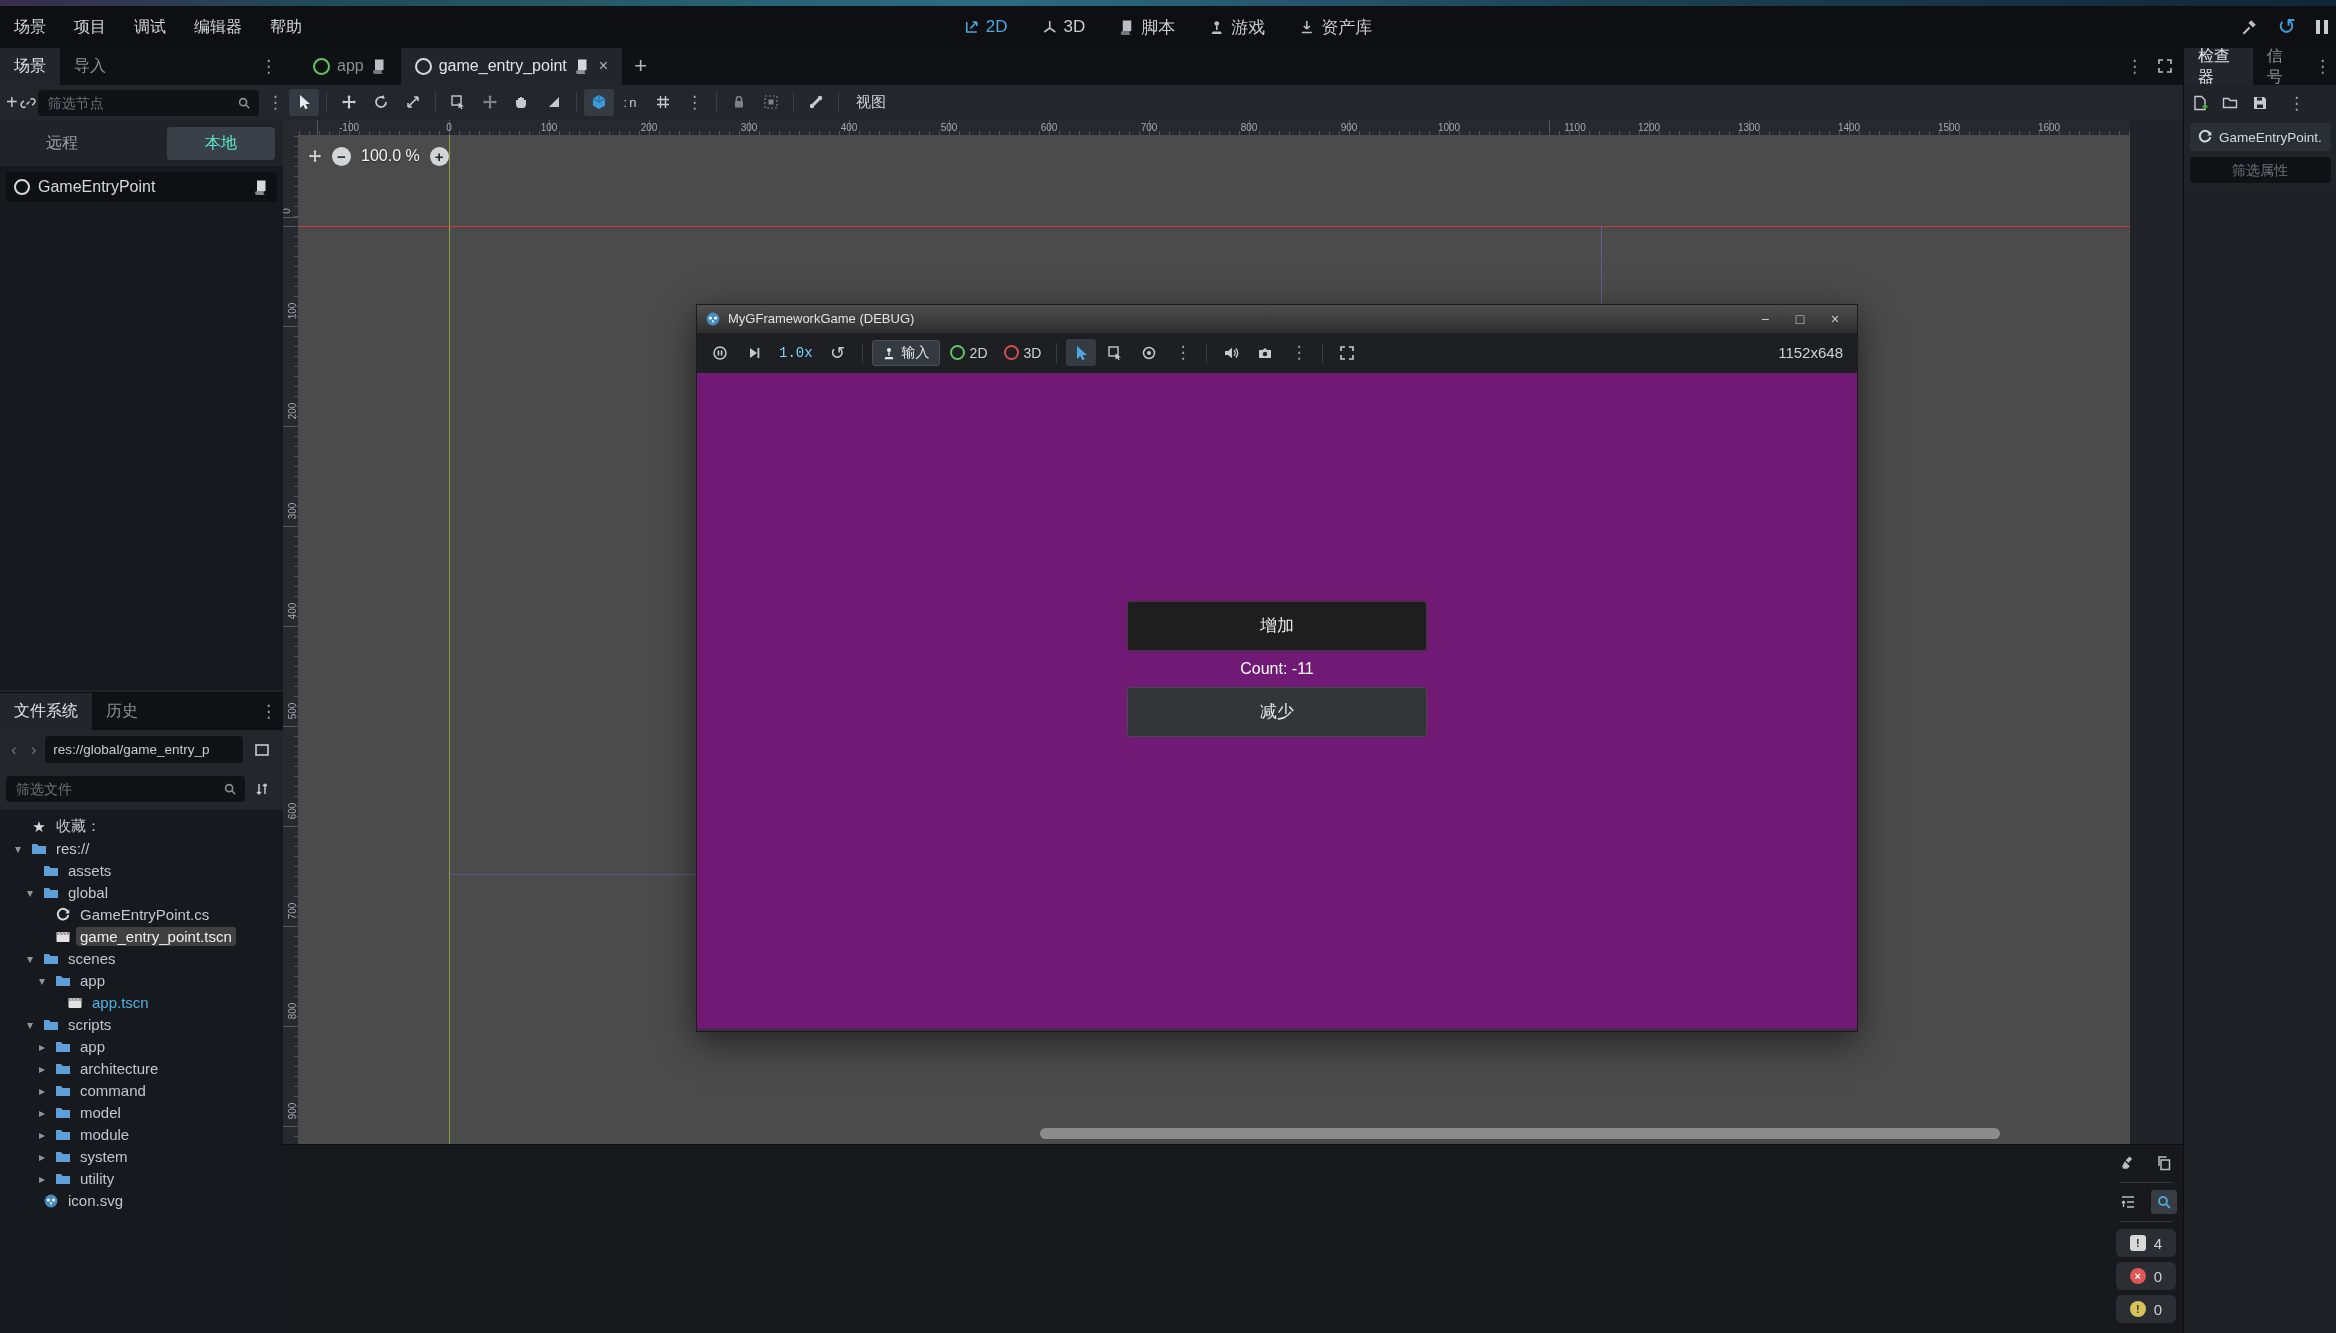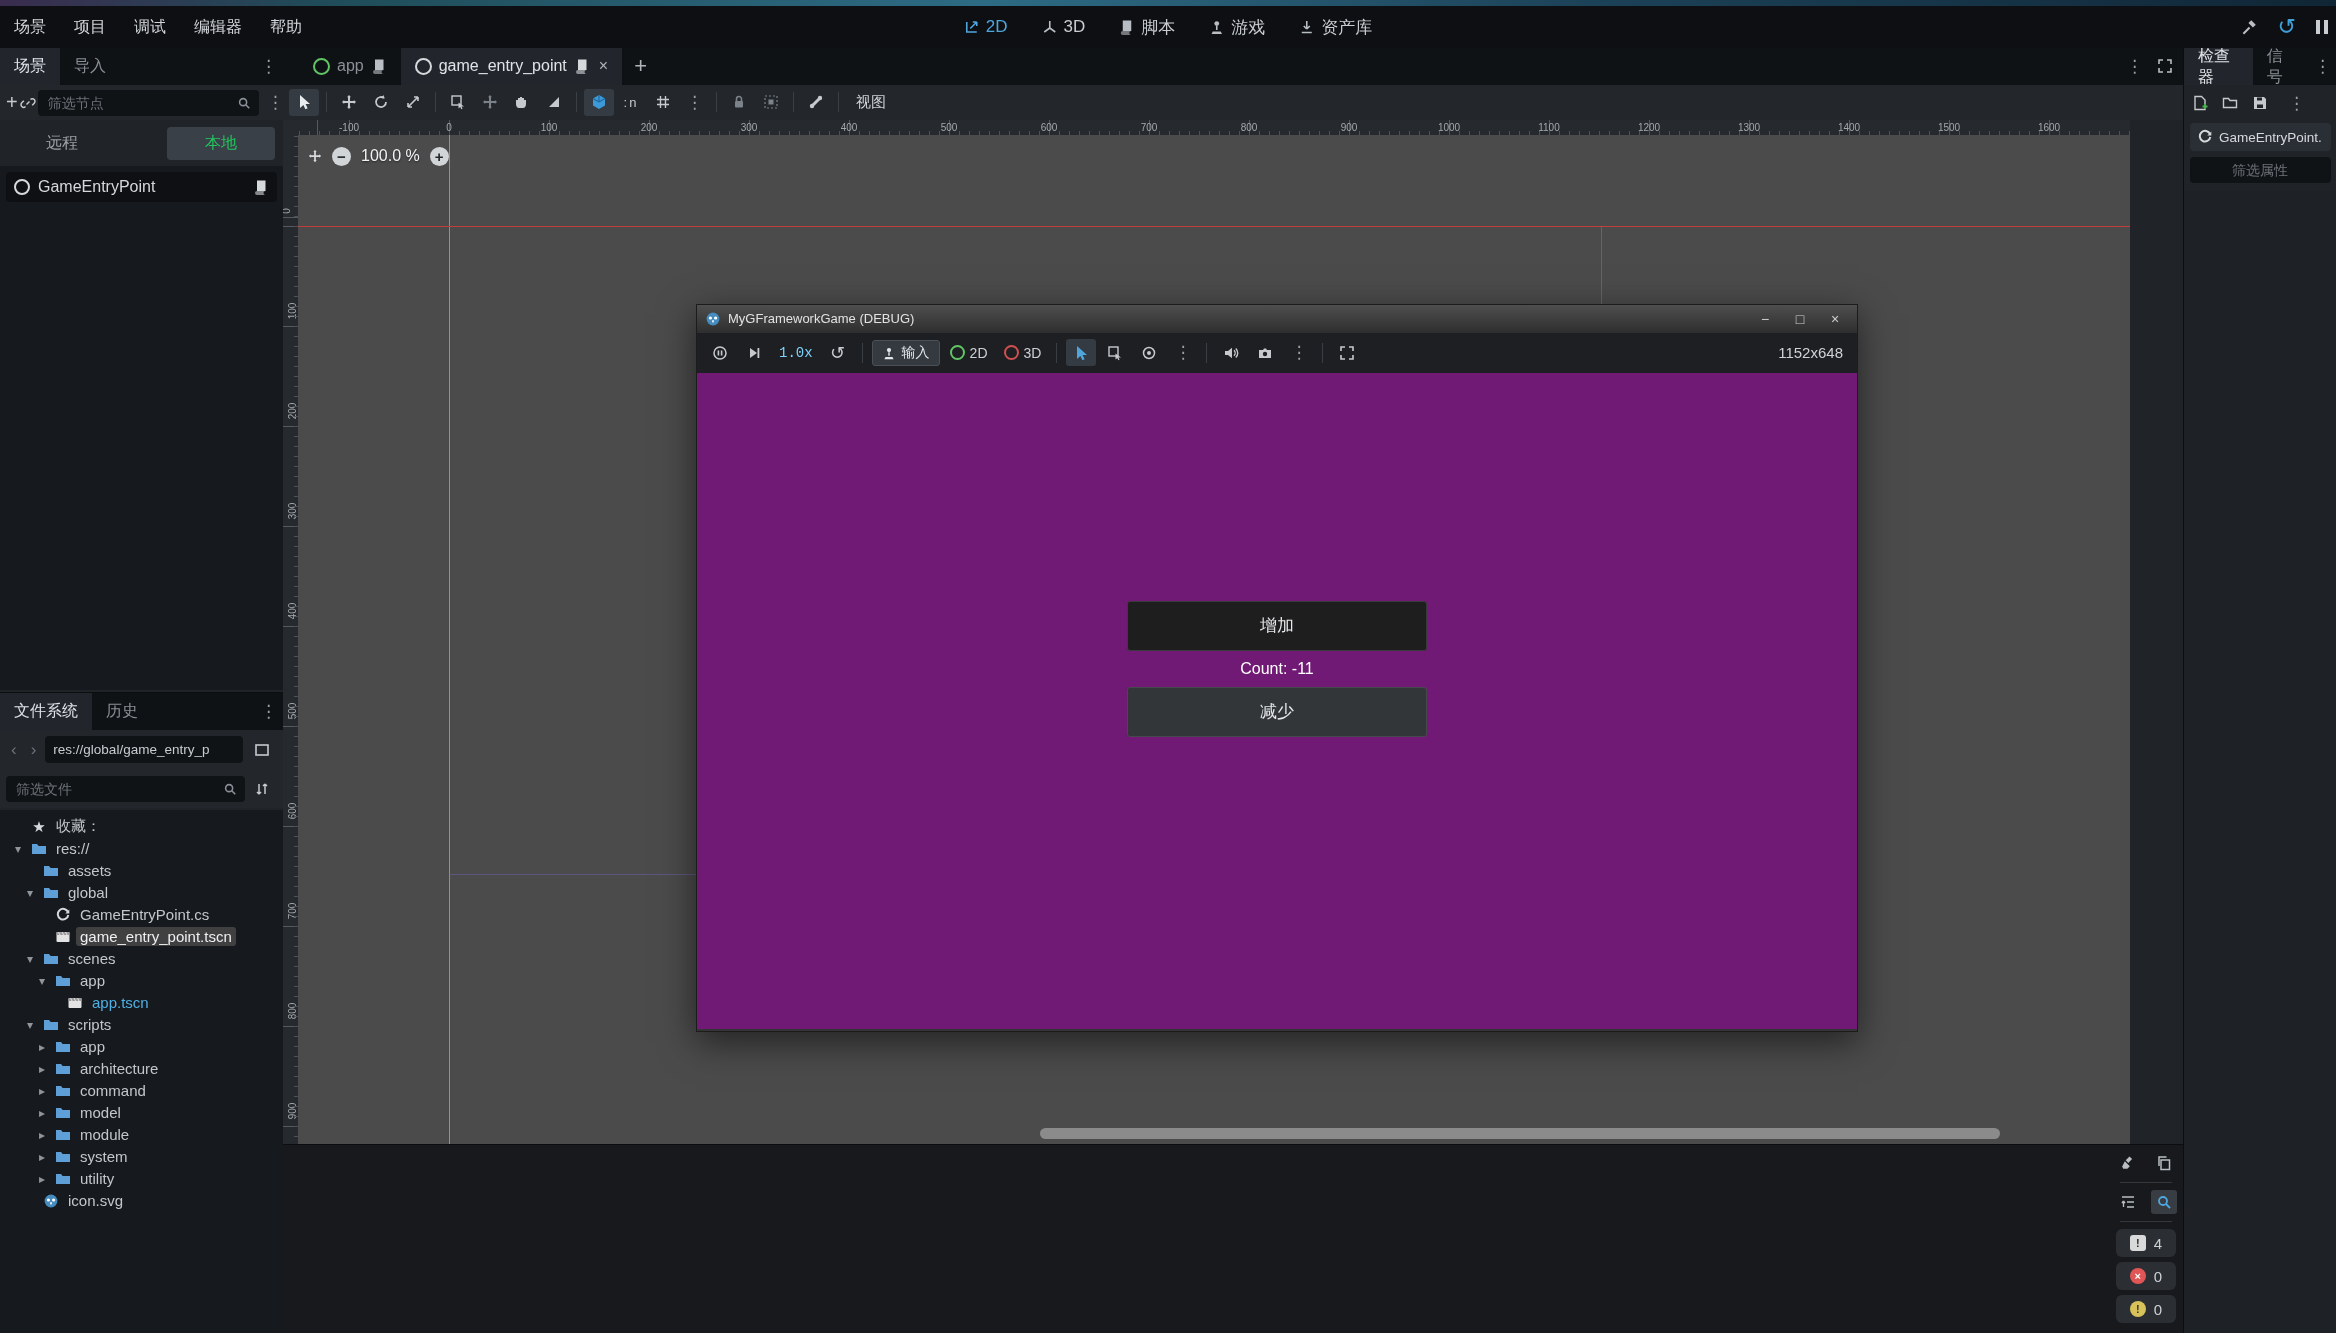--- a/index.html
+++ b/index.html
@@ -45,21 +45,21 @@
   .tbtn{width:30px;height:27px;border-radius:3px;display:flex;align-items:center;justify-content:center;color:#c6cacf;}
   .tbtn.active{background:#343b42;}
   .tbtn.dim{color:#7c828a;}
   .vsep{width:1px;height:20px;background:#3a3f45;margin:0 5px;}
   .field{display:flex;align-items:center;background:#101316;border-radius:4px;height:26px;padding:0 8px;gap:6px;}
   .field input{flex:1;min-width:0;border:0;outline:0;background:transparent;color:#c8ccd0;font-size:14px;font-family:inherit;}
   .field input::placeholder{color:#6d737a;}
   
   .remloc{display:flex;align-items:center;height:38px;padding:4px 8px;gap:4px;}
   .remloc .opt{flex:1;text-align:center;font-size:16px;color:#9aa0a6;padding:6px 0;border-radius:4px;}
-  .remloc .opt.active{background:#3a4047;color:#22c55e;margin-left:47px;}
+  .remloc .opt.active{background:#3a4047;color:#5eead4;margin-left:47px;}
   #scene-tree-panel{flex:1;background:#16191d;margin:0 0 2px 0;padding:6px;}
   .node-row{display:flex;align-items:center;gap:8px;background:#0e1013;border-radius:4px;height:30px;padding:0 8px;color:#d6d9dc;font-size:16px;}
   .node-row .grow{flex:1;}
   
   .fs-nav{display:flex;align-items:center;height:40px;padding:0 6px;gap:4px;color:#858b92;}
   .navarrow{font-size:17px;padding:0 5px;color:#6d737a;}
   .pathfield{flex:1;background:#101316;border-radius:4px;height:27px;display:flex;align-items:center;padding:0 8px;color:#c8ccd0;font-size:13.5px;white-space:nowrap;overflow:hidden;}
   #fs-tree{flex:1;background:#16191d;margin:2px 0 0 0;padding:6px 2px;overflow:hidden;}
   .fsrow{display:flex;align-items:center;height:22px;font-size:15px;color:#c3c7cc;
     padding-left:calc(8px + var(--d)*12px);gap:5px;white-space:nowrap;}
@@ -653,21 +653,21 @@
           <span class="htick" style="left: 251px;">100</span>
           <span class="htick" style="left: 351px;">200</span>
           <span class="htick" style="left: 451px;">300</span>
           <span class="htick" style="left: 551px;">400</span>
           <span class="htick" style="left: 651px;">500</span>
           <span class="htick" style="left: 751px;">600</span>
           <span class="htick" style="left: 851px;">700</span>
           <span class="htick" style="left: 951px;">800</span>
           <span class="htick" style="left: 1051px;">900</span>
           <span class="htick" style="left: 1151px;">1000</span>
-          <span class="htick" style="left: 1251px;">1100</span>
+          <span class="htick" style="left: 1277px;">1100</span>
           <span class="htick" style="left: 1351px;">1200</span>
           <span class="htick" style="left: 1451px;">1300</span>
           <span class="htick" style="left: 1551px;">1400</span>
           <span class="htick" style="left: 1651px;">1500</span>
           <span class="htick" style="left: 1751px;">1600</span>
           <span class="htick" style="left: 1851px;">1700</span>
         </div>
       <div id="vruler">
           <span class="vtick" style="top: 76px;">0</span>
           <span class="vtick" style="top: 176px;">100</span>

